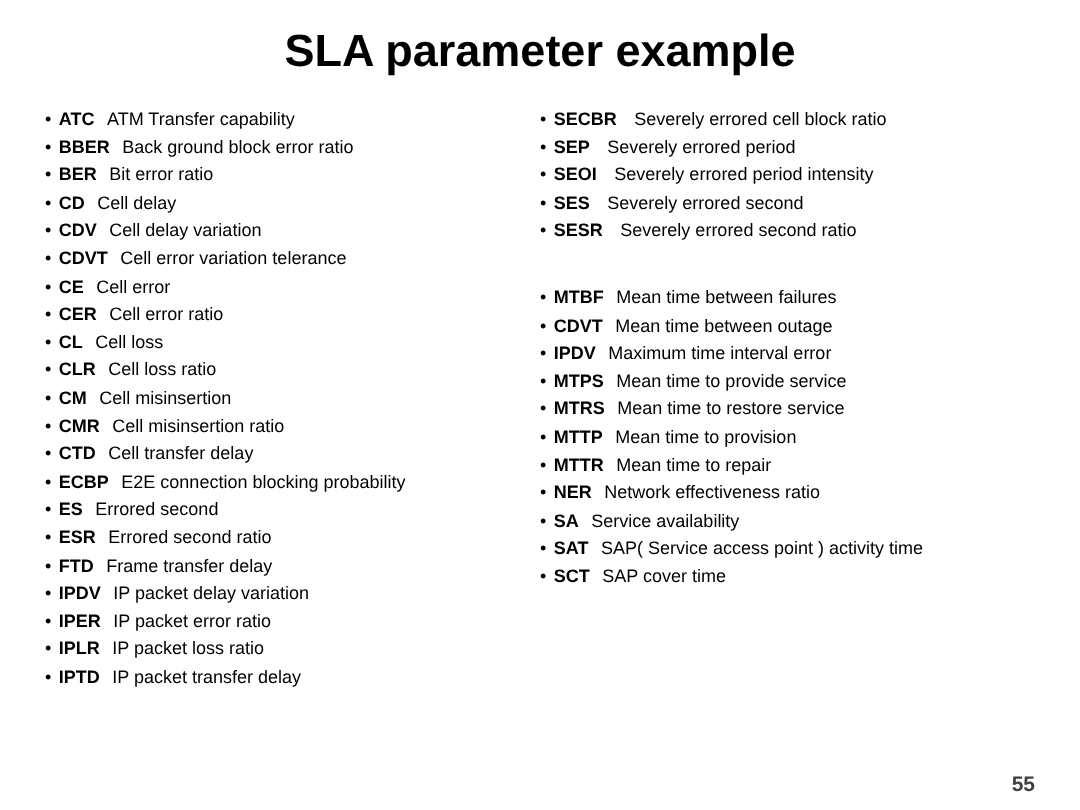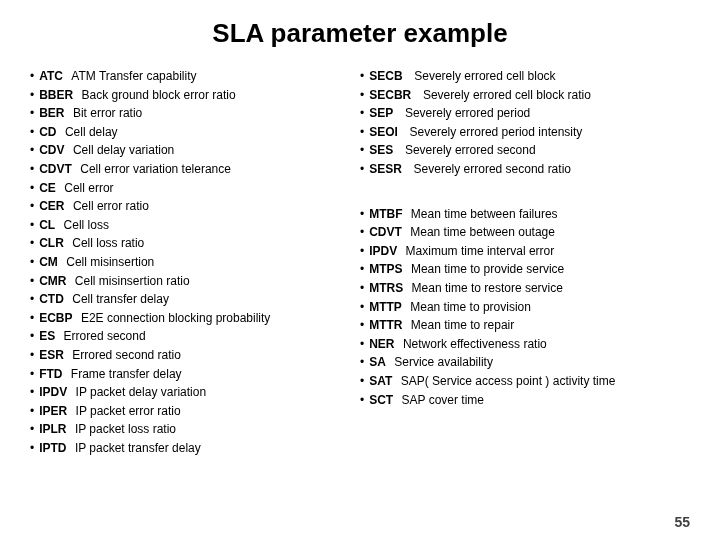--- a/index.html
+++ b/index.html
@@ -11,21 +11,21 @@
       overflow: hidden;
     }
     .page {
       width: 720px;
       height: 540px;
       padding: 18px 30px 10px 30px;
       position: relative;
     }
     h1 {
       text-align: center;
-      font-size: 26px;
+      font-size: 30px;
       font-weight: bold;
       margin-bottom: 18px;
       color: #000;
     }
     .content {
       display: flex;
       gap: 20px;
     }
     .col {
       flex: 1;
@@ -102,21 +102,20 @@
           <li><span class="abbr">FTD</span>&nbsp;Frame transfer delay</li>
           <li><span class="abbr">IPDV</span>&nbsp;IP packet delay variation</li>
           <li><span class="abbr">IPER</span>&nbsp;IP packet error ratio</li>
           <li><span class="abbr">IPLR</span>&nbsp;IP packet loss ratio</li>
           <li><span class="abbr">IPTD</span>&nbsp;IP packet transfer delay</li>
         </ul>
     </div>
 
     <div class="col-right">
       <ul class="bullet-list" id="right-top-list">
-          <li><span class="abbr">SECB</span>&nbsp;&nbsp;Severely errored cell block</li>
           <li><span class="abbr">SECBR</span>&nbsp;&nbsp;Severely errored  cell block ratio</li>
           <li><span class="abbr">SEP</span>&nbsp;&nbsp;Severely errored period</li>
           <li><span class="abbr">SEOI</span>&nbsp;&nbsp;Severely errored  period intensity</li>
           <li><span class="abbr">SES</span>&nbsp;&nbsp;Severely errored second</li>
           <li><span class="abbr">SESR</span>&nbsp;&nbsp;Severely errored second ratio</li>
         </ul>
       <ul class="bullet-list" id="right-bottom-list" style="margin-top:8px;">
           <li><span class="abbr">MTBF</span>&nbsp;Mean time between failures</li>
           <li><span class="abbr">CDVT</span>&nbsp;Mean time between outage</li>
           <li><span class="abbr">IPDV</span>&nbsp;Maximum time interval error</li>

